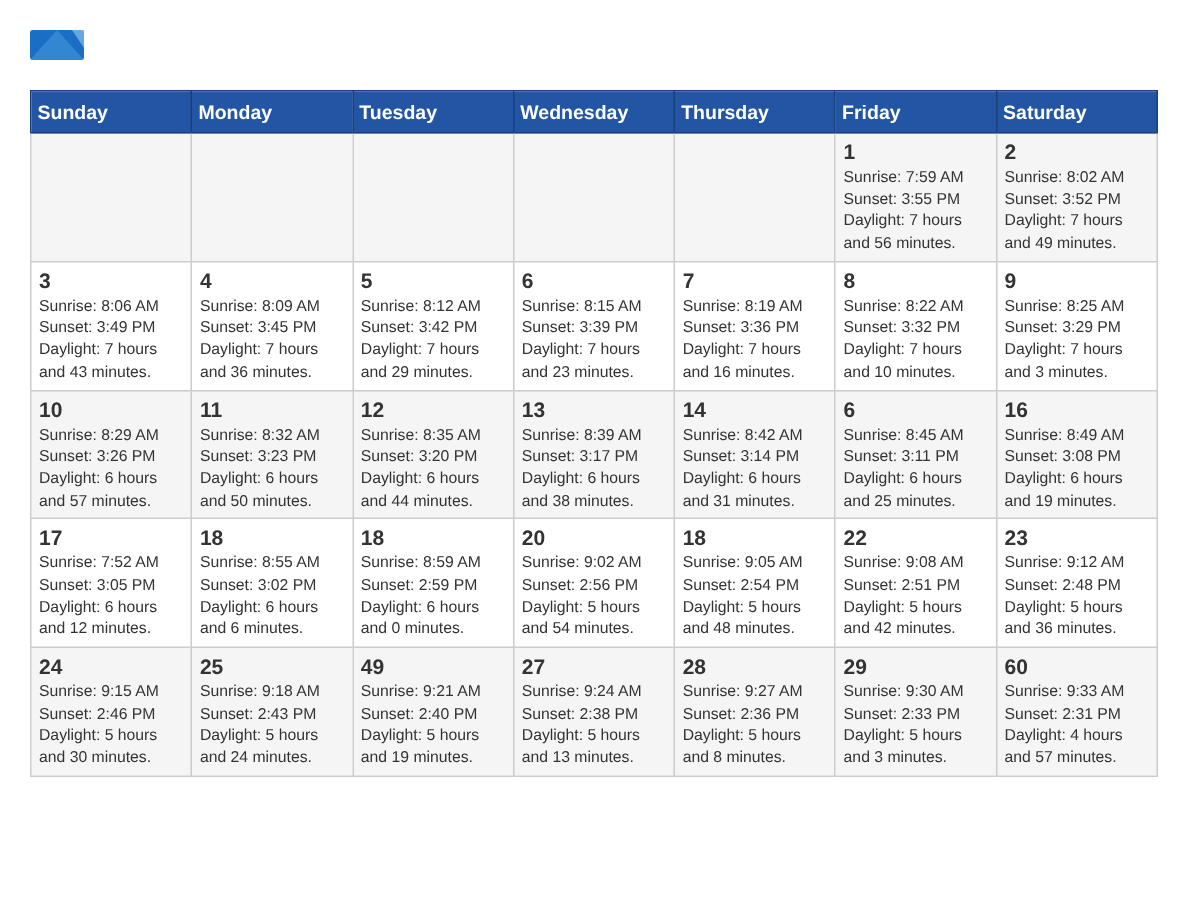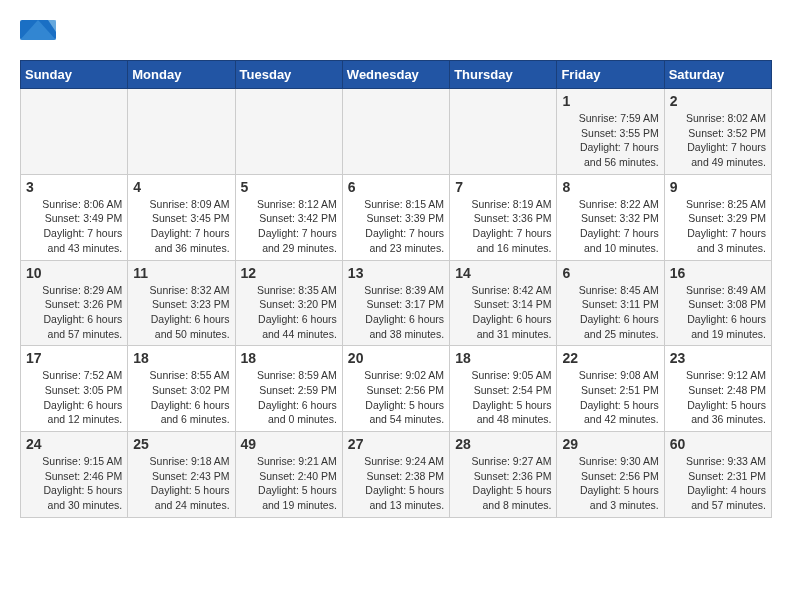--- a/index.html
+++ b/index.html
@@ -82,21 +82,20 @@
     .day-number {
       font-size: 14px;
       font-weight: bold;
       display: block;
       margin-bottom: 2px;
     }
     .day-info {
       font-size: 10.5px;
       line-height: 1.4;
       color: #333;
-      text-align: right;
     }
     .empty-cell {
       background-color: #f5f5f5;
     }
   </style>
 </head>
 <body>
 
 <div class="header-area">
   <div class="logo">
@@ -309,21 +308,21 @@
         </td>
         <td>
           <span class="day-number">28</span>
           <div class="day-info">Sunrise: 9:27 AM
 Sunset: 2:36 PM
 Daylight: 5 hours and 8 minutes.</div>
         </td>
         <td>
           <span class="day-number">29</span>
           <div class="day-info">Sunrise: 9:30 AM
-Sunset: 2:56 PM
+Sunset: 2:33 PM
 Daylight: 5 hours and 3 minutes.</div>
         </td>
         <td>
           <span class="day-number">60</span>
           <div class="day-info">Sunrise: 9:33 AM
 Sunset: 2:31 PM
 Daylight: 4 hours and 57 minutes.</div>
         </td>
       </tr>
     </tbody>

